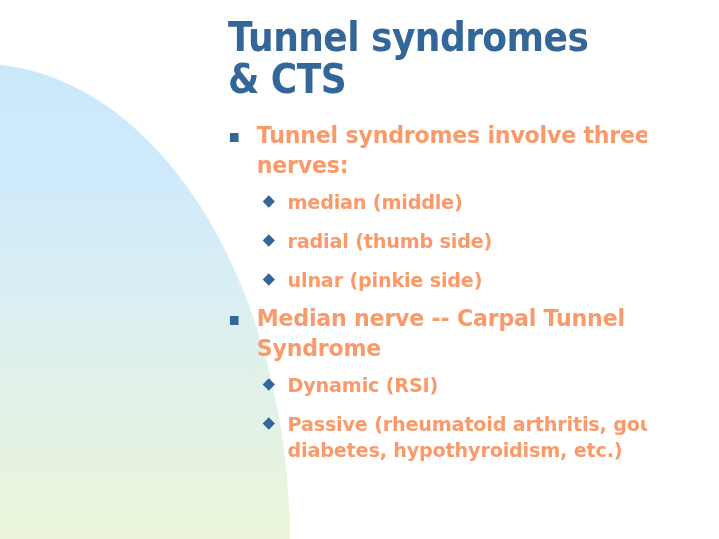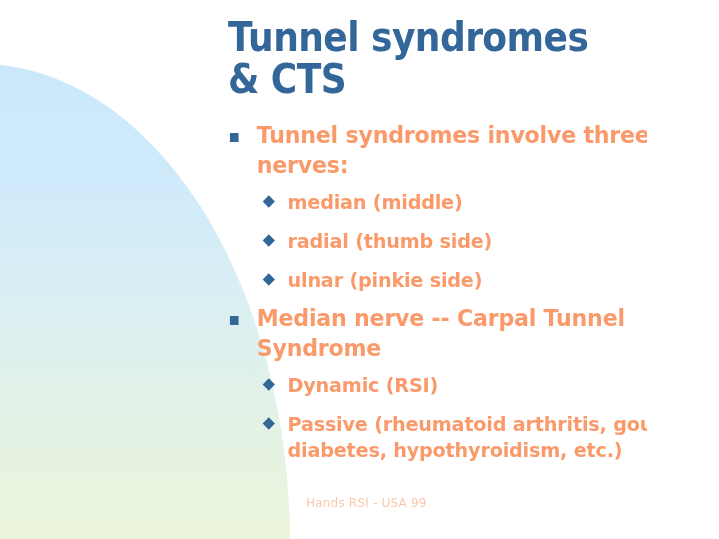--- a/index.html
+++ b/index.html
@@ -169,17 +169,16 @@
       <span>Dynamic (RSI)</span>
     </div>
 
     <div class="l2">
       <span class="dia-bullet"></span>
       <span>Passive (rheumatoid arthritis, gout, diabetes, hypothyroidism, etc.)</span>
     </div>
 
   </div>
 
-  <div class="footer-note">Hands RSI - USA 99</div>
 
   <div class="page-num">34</div>
 
 </div>
 
 </body></html>

